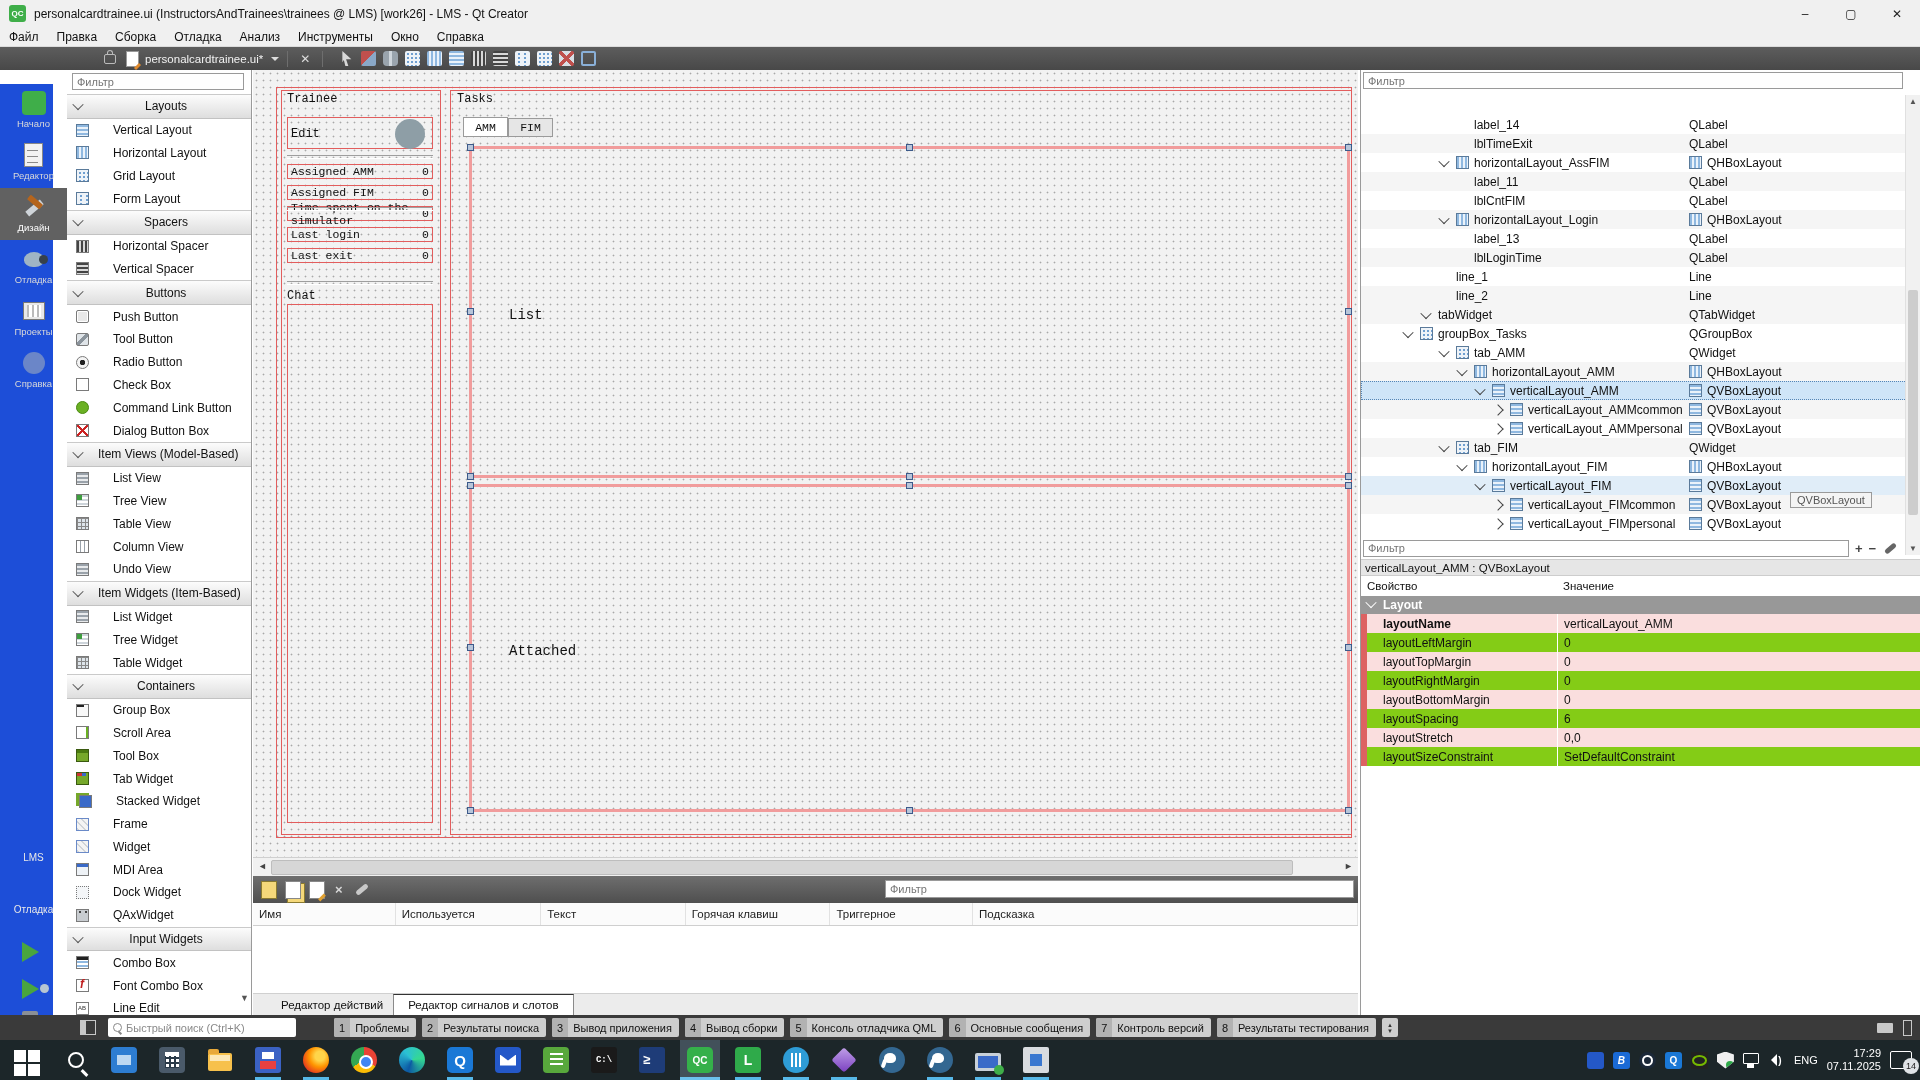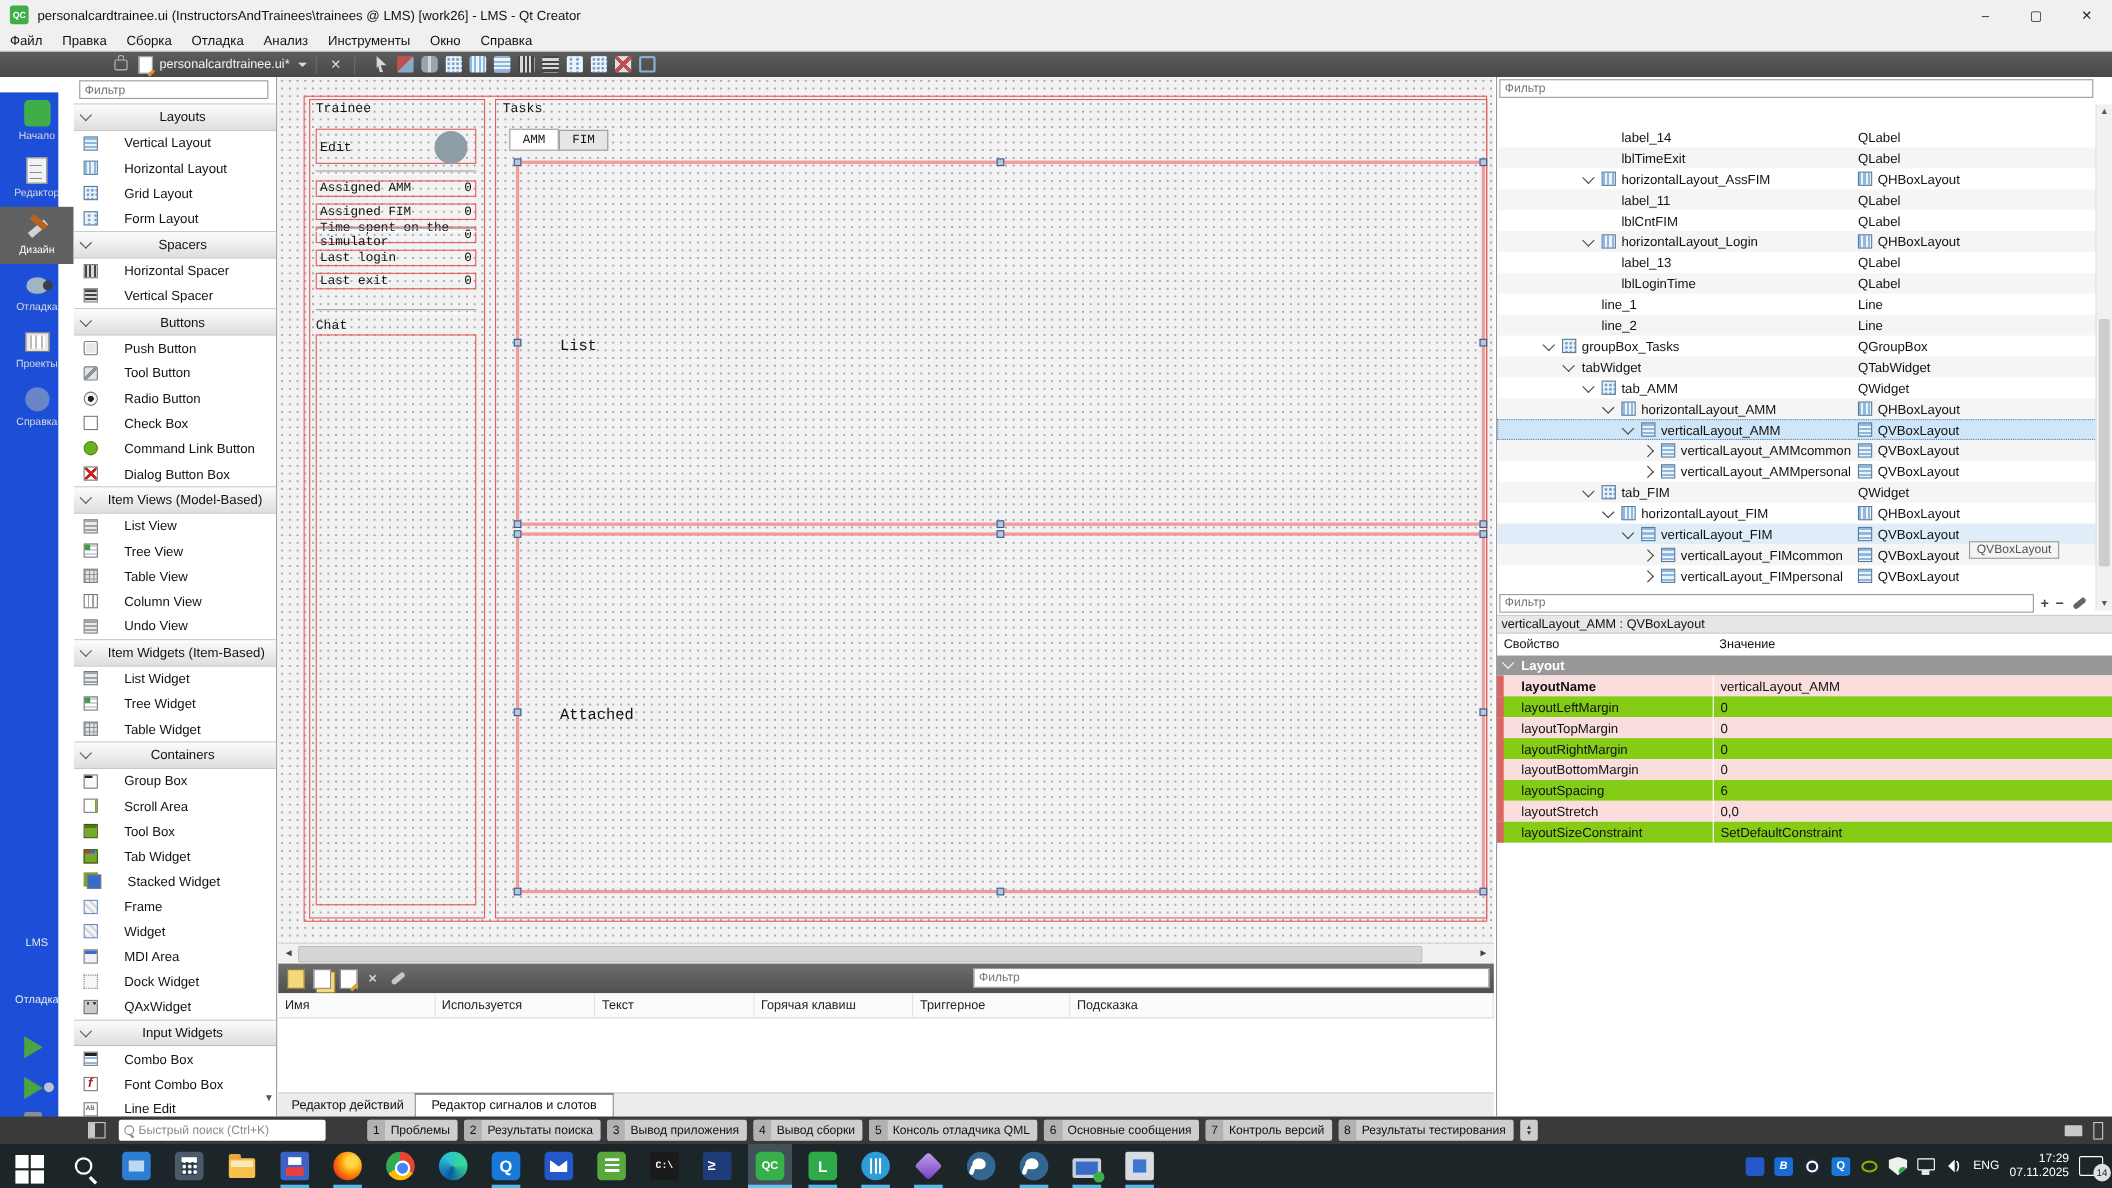--- a/index.html
+++ b/index.html
@@ -126,21 +126,21 @@
   .aico{width:14px;height:16px;margin-left:8px;position:relative;}
   .a-new{background:#f5d87a;border:1px solid #8a7a30;}
   .a-copy{background:#fff;border:1px solid #888;box-shadow:3px 3px 0 #f5d87a,3px 3px 0 1px #8a7a30;}
   .a-edit{background:#fff;border:1px solid #888;}
   .a-edit::after{content:"";position:absolute;right:-2px;bottom:-1px;width:8px;height:3px;background:#e0a030;transform:rotate(-45deg);}
   .a-del{color:#d8d8d8;font-size:13px;font-weight:bold;width:auto;height:auto;margin-left:10px;}
   .a-wrench{width:14px;height:5px;background:#c8c8c8;border-radius:3px;transform:rotate(-40deg);margin-left:12px;}
   .ahdr{left:253px;top:903px;width:1105px;height:23px;background:#fbfbfb;border-bottom:1px solid #cfcfcf;display:flex;}
   .acol{border-right:1px solid #e2e2e2;display:flex;align-items:center;padding-left:6px;font-size:11.5px;color:#222;}
   .atabs{left:253px;top:993px;width:1105px;height:22px;background:#ececec;display:flex;align-items:center;border-top:1px solid #d0d0d0;}
-  .atab1{margin-left:12px;font-size:11.5px;}
+  .atab1{margin-left:28px;font-size:11.5px;}
   .atab2{margin-left:10px;height:22px;display:flex;align-items:center;padding:0 14px;background:#fff;border:1px solid #8a8a8a;border-bottom:none;border-top:1px solid #333;font-size:11.5px;box-sizing:border-box;}
   
   .rpanel{left:1360px;top:70px;width:560px;height:945px;background:#fff;border-left:1px solid #9a9a9a;}
   .ohdr{position:absolute;left:0px;top:25px;width:560px;height:20px;background:#fbfbfb;border-bottom:1px solid #e0e0e0;display:flex;align-items:center;font-size:11.5px;color:#222;}
   .trows{position:absolute;left:0;top:45px;width:546px;}
   .trow{height:19px;display:flex;align-items:center;position:relative;font-size:12px;}
   .trow.odd{background:#f5f5f5;}
   .trow.sel{background:#cfe5f8;outline:1px dotted #5585b5;outline-offset:-1px;}
   .trow.hl{background:#e0edf8;}
   .p18{padding-left:43px}.p36{padding-left:61px}.p54{padding-left:79px}.p72{padding-left:97px}.p90{padding-left:115px}.p108{padding-left:133px}
@@ -853,41 +853,41 @@
             <span></span>
           </span>
           <span class="ti"></span>
           <span>line_2</span>
           <span class="tcls">
             <span class="ti"></span>
             <span>Line</span>
           </span>
         </div>
 
+        <div class="trow p36 odd">
+          <span class="tchev">
+            <span class="cd"></span>
+          </span>
+          <span class="ti"></span>
+          <span>tabWidget</span>
+          <span class="tcls">
+            <span class="ti"></span>
+            <span>QTabWidget</span>
+          </span>
+        </div>
+
         <div class="trow p18">
           <span class="tchev">
             <span class="cd"></span>
           </span>
           <span class="ti ic ig"></span>
           <span>groupBox_Tasks</span>
           <span class="tcls">
             <span class="ti"></span>
             <span>QGroupBox</span>
-          </span>
-        </div>
-
-        <div class="trow p36 odd">
-          <span class="tchev">
-            <span class="cd"></span>
-          </span>
-          <span class="ti"></span>
-          <span>tabWidget</span>
-          <span class="tcls">
-            <span class="ti"></span>
-            <span>QTabWidget</span>
           </span>
         </div>
 
         <div class="trow p54">
           <span class="tchev">
             <span class="cd"></span>
           </span>
           <span class="ti ic ig"></span>
           <span>tab_AMM</span>
           <span class="tcls">

